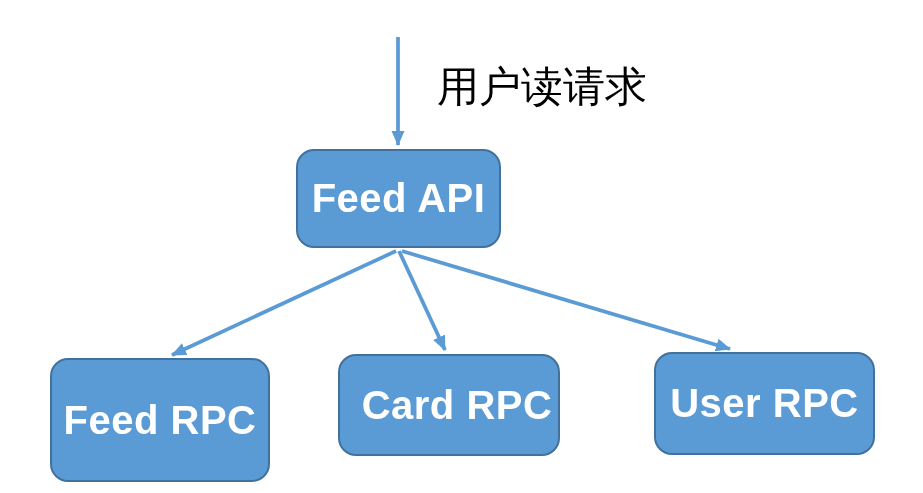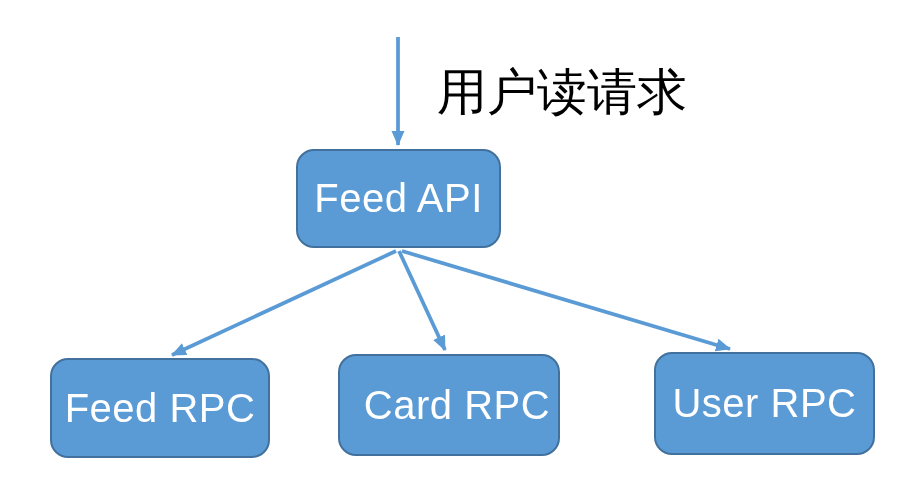--- a/index.html
+++ b/index.html
@@ -40,30 +40,31 @@
     align-items:center;
     justify-content:center;
     background:var(--node-fill);
     border:2.5px solid var(--node-border);
     border-radius:18px;
     color:var(--node-text);
     font-size:40px;
     letter-spacing:0.5px;
     box-sizing:border-box;
     white-space:nowrap;
+    font-weight:bold;
   }
   .node-feed-api{left:296px;top:149px;width:205px;height:99px;}
-  .node-feed-rpc{left:50px;top:358px;width:220px;height:100px;}
+  .node-feed-rpc{left:50px;top:358px;width:220px;height:124px;}
   .node-card-rpc{left:338px;top:354px;width:222px;height:102px;padding-left:16px;}
   .node-user-rpc{left:627px;top:352px;width:221px;height:103px;margin-left:27px;}
   .annotation{
     position:absolute;
     left:437px;
     top:62px;
-    font-size:50px;
+    font-size:42px;
     line-height:1.2;
     color:var(--annotation-text);
     white-space:nowrap;
   }
 </style>
 </head>
 <body>
 
 <div class="canvas">
 

